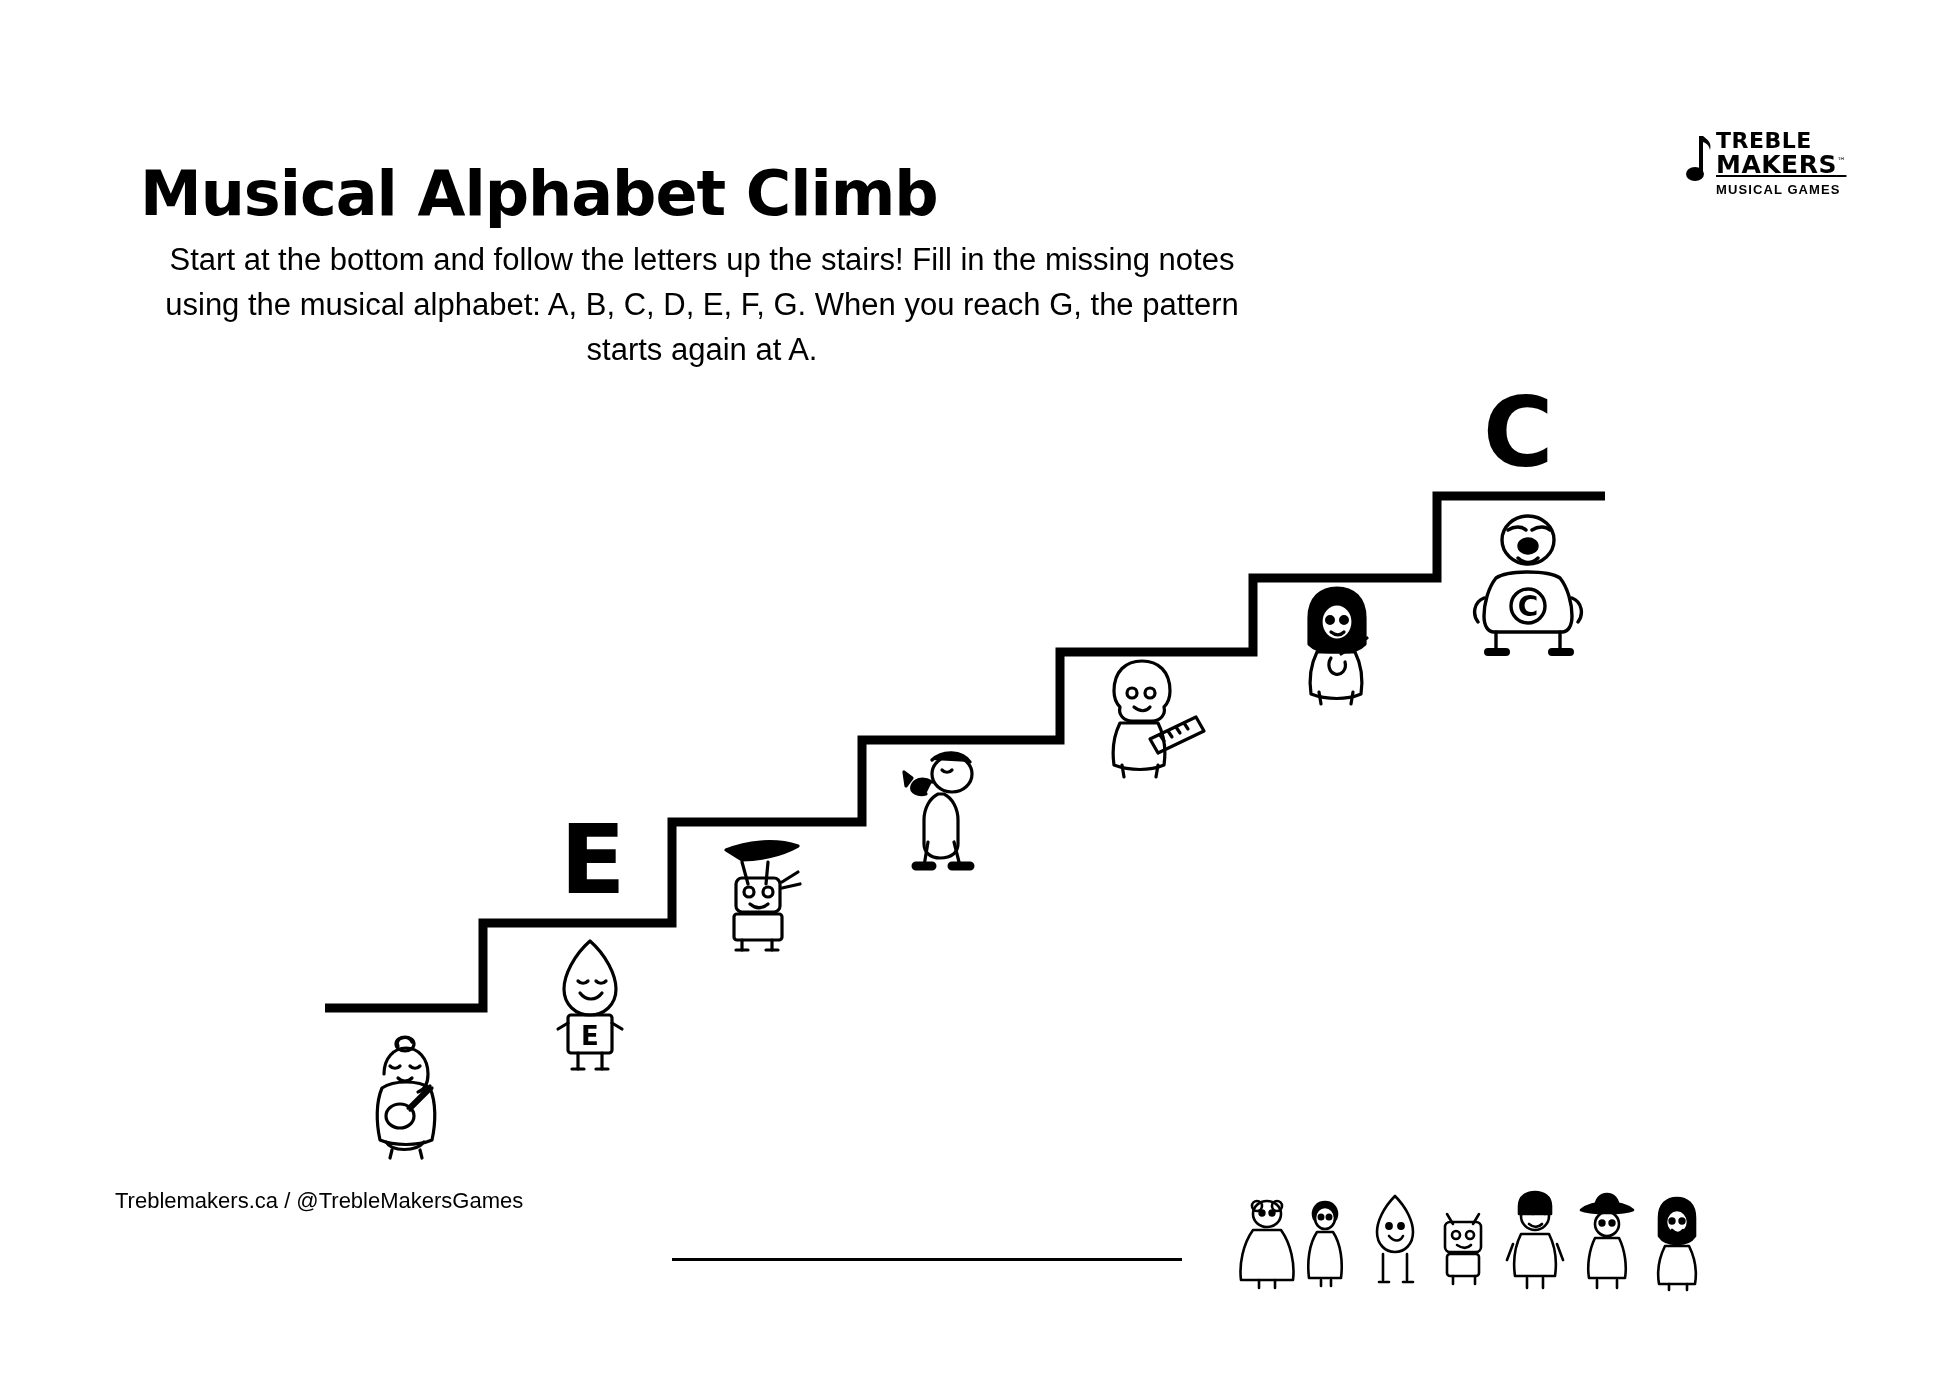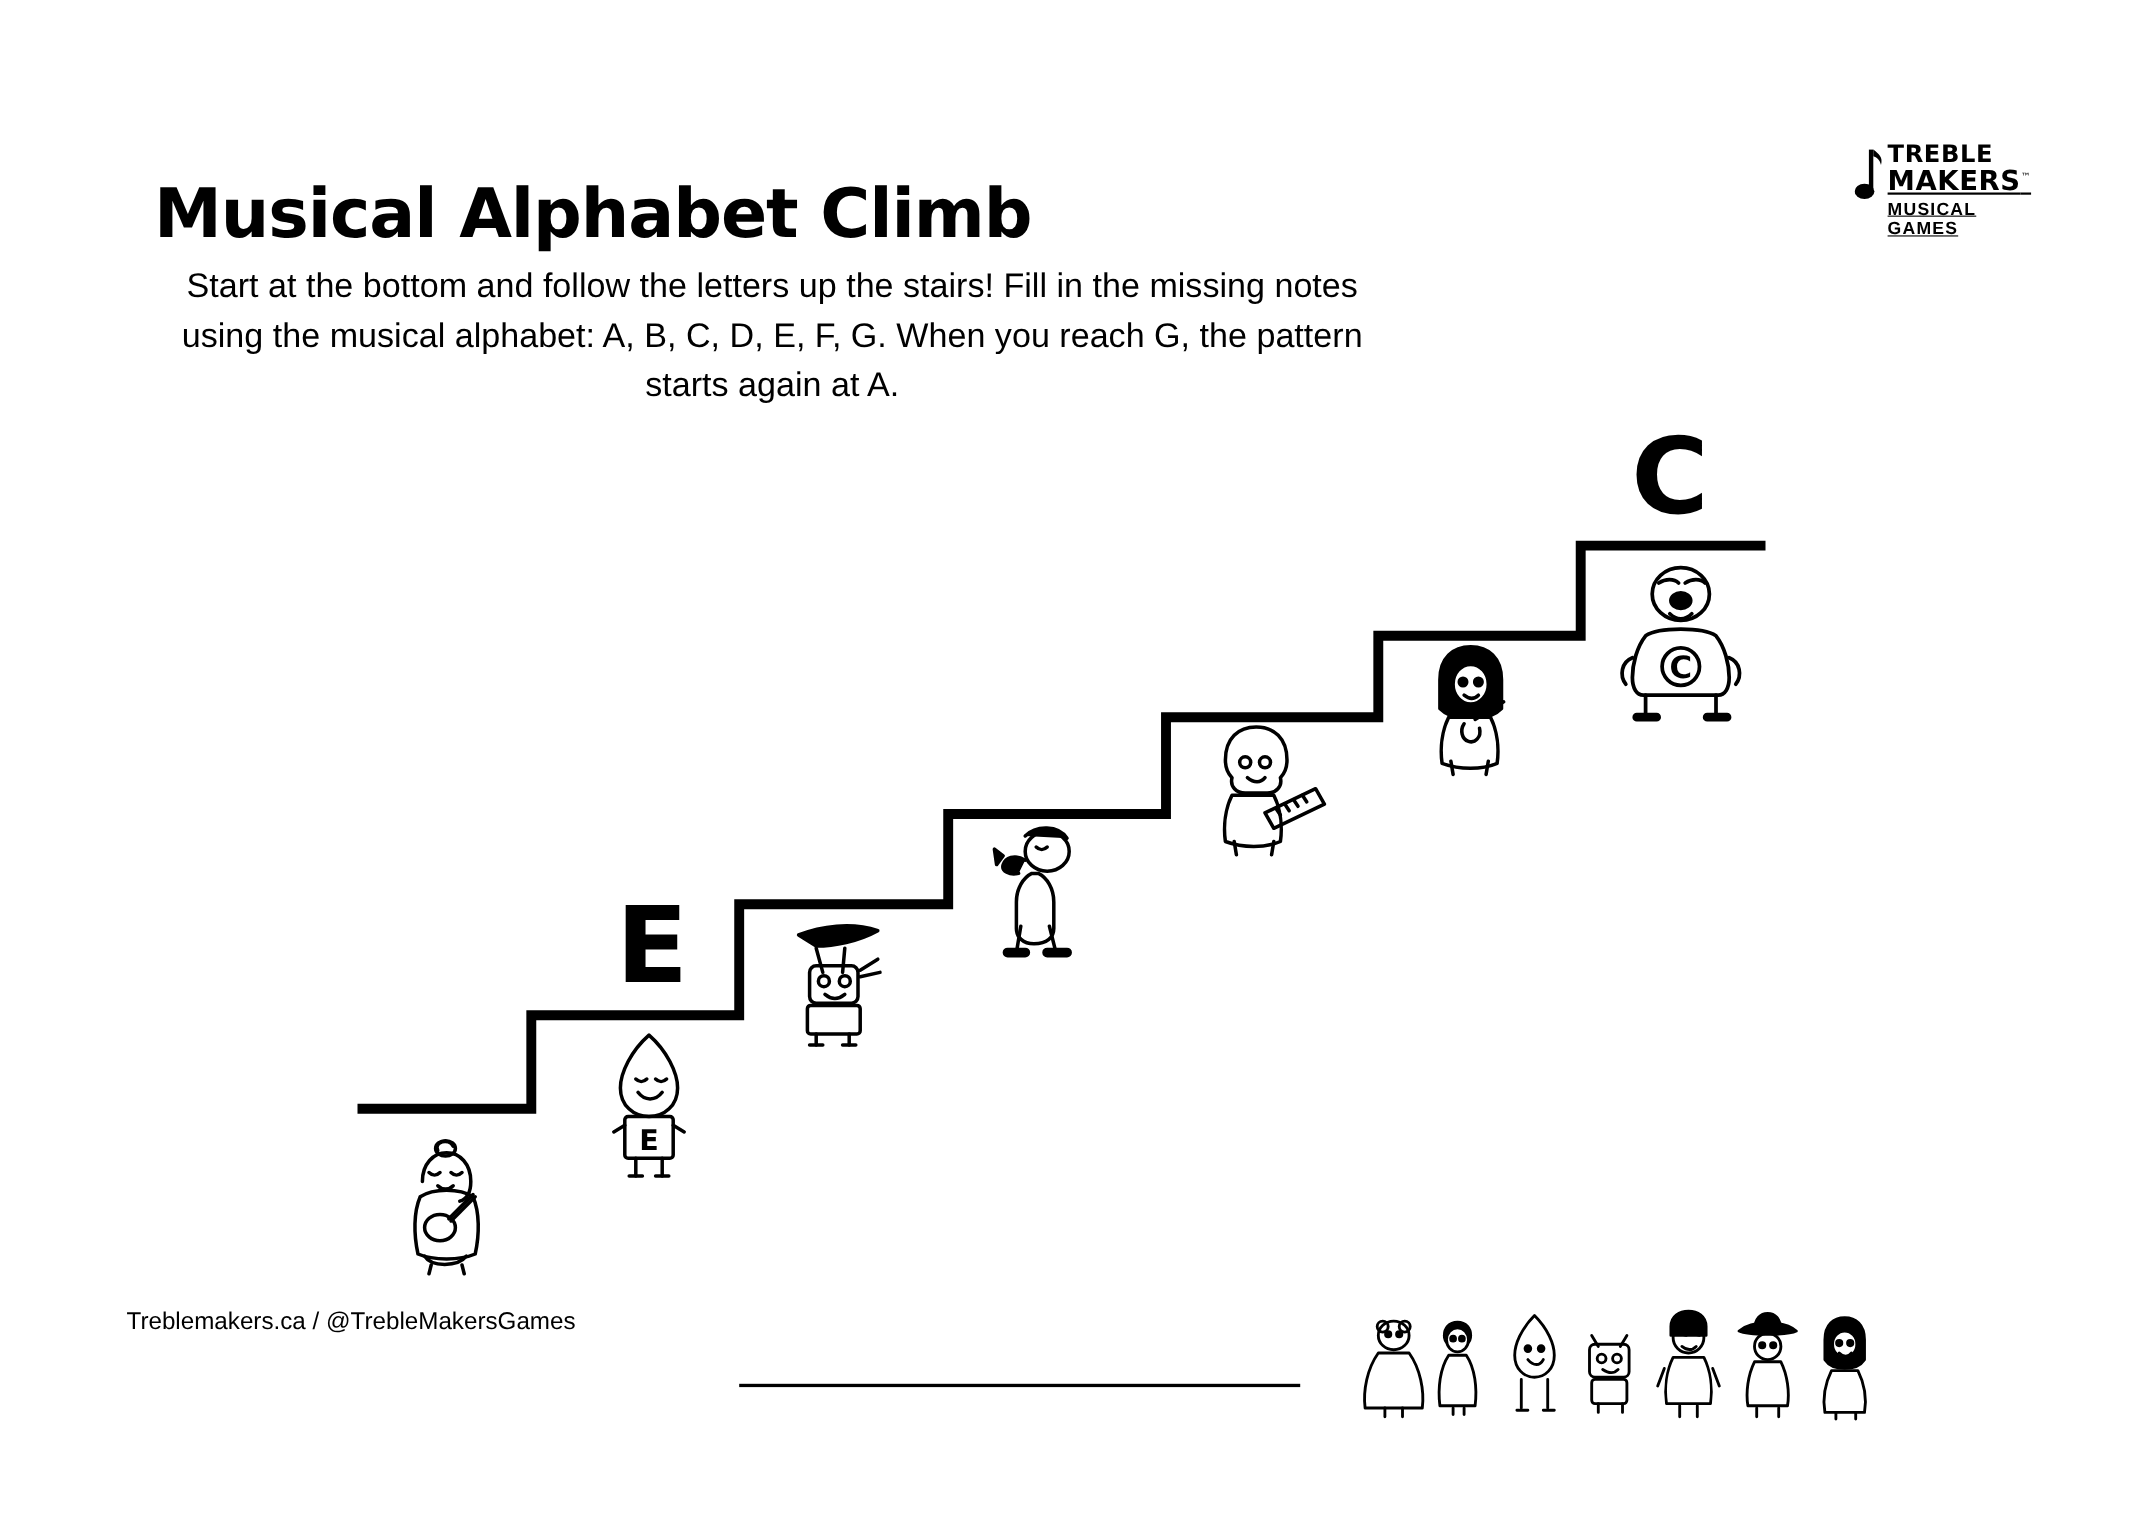--- a/index.html
+++ b/index.html
@@ -81,24 +81,23 @@
     text-decoration: underline;
   }
   .logo-tm {
     font-size: 9px;
     vertical-align: super;
     font-weight: 400;
   }
   .logo-sub {
     font-family: "Liberation Sans", sans-serif;
     font-weight: 700;
-    font-size: 16px;
+    font-size: 13px;
     letter-spacing: 1.1px;
     margin-top: 4px;
-    text-decoration: underline;
   }
 
   
   .stairs {
     position: absolute;
     left: 0;
     top: 0;
     width: 1946px;
     height: 1376px;
     pointer-events: none;

